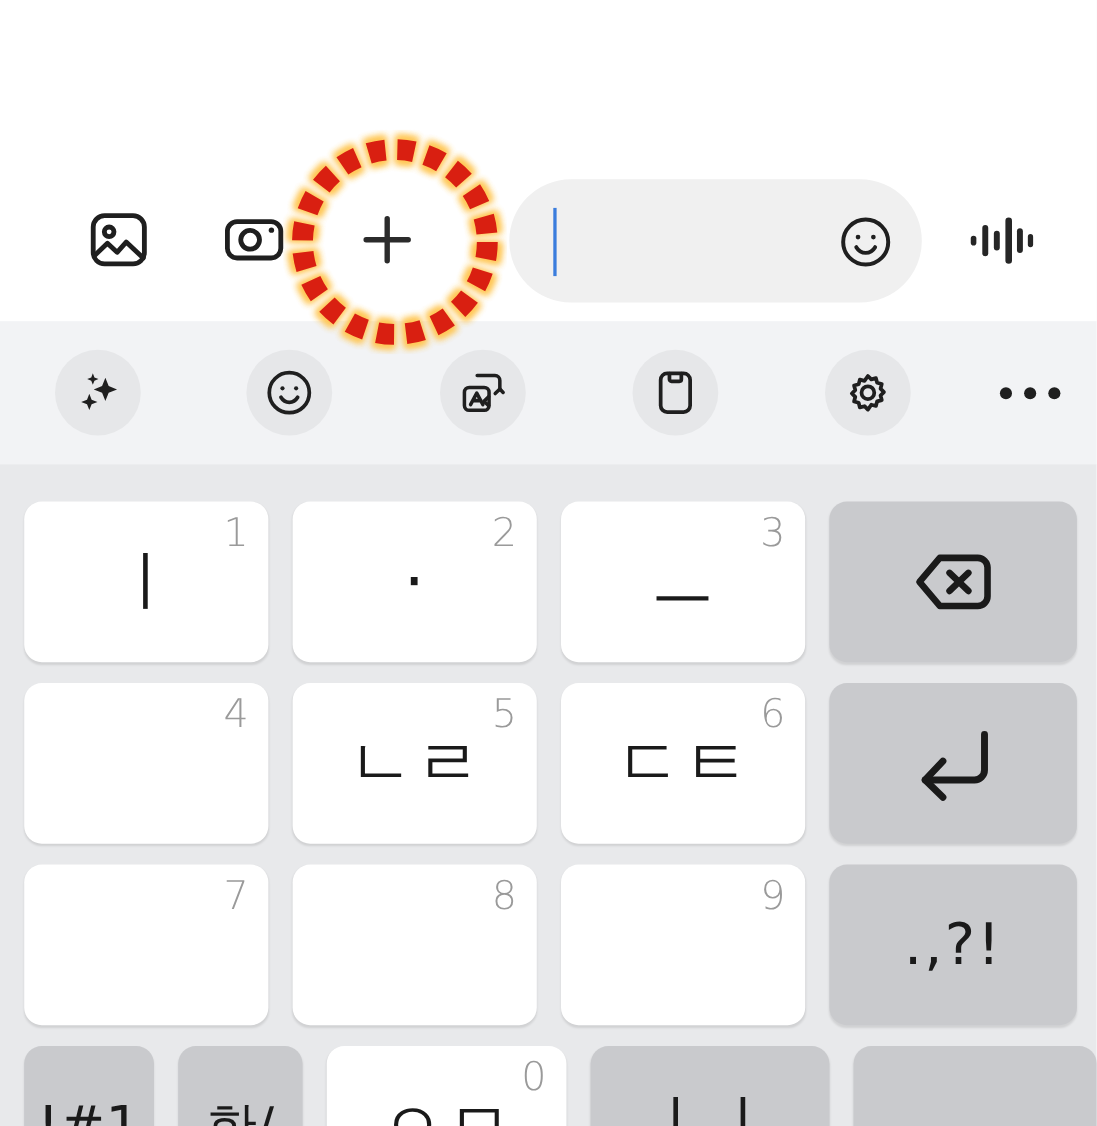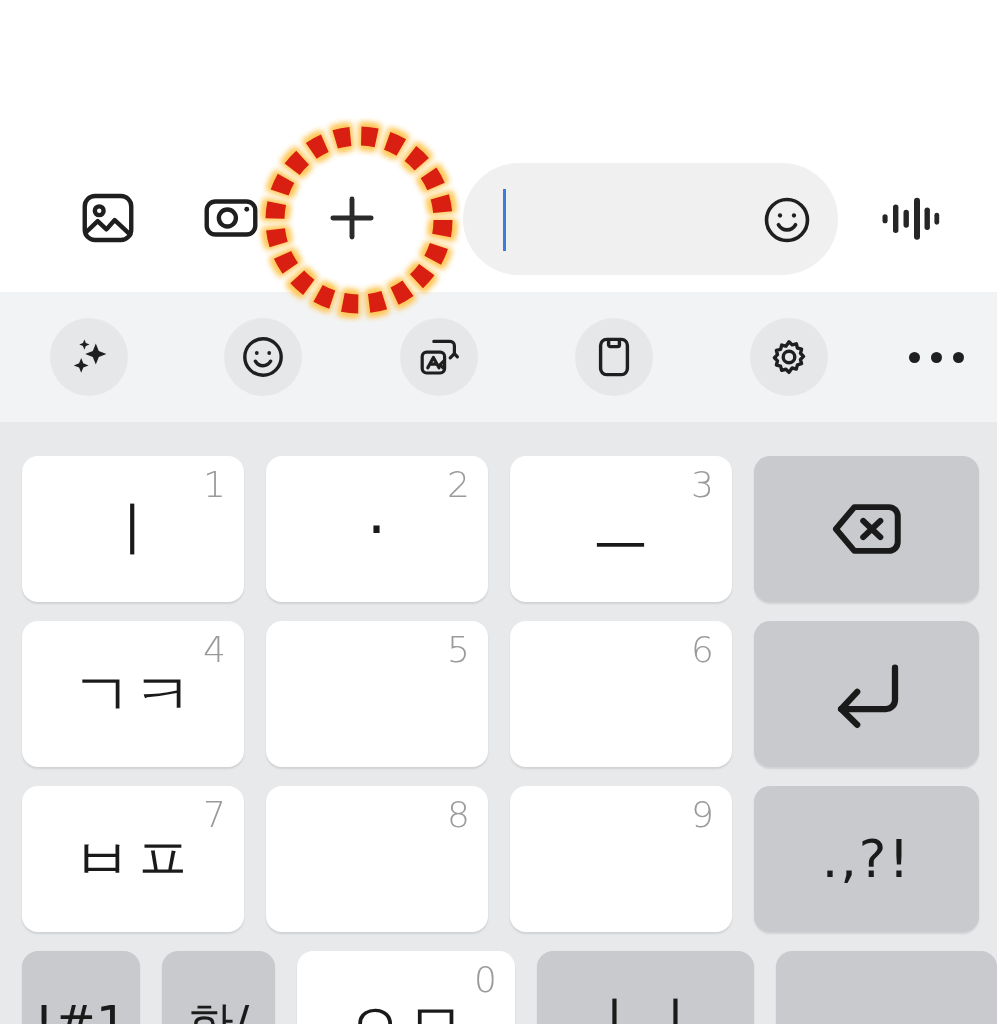--- a/index.html
+++ b/index.html
@@ -407,42 +407,42 @@
             <path d="M8.3 5.6h10.1a2.6 2.6 0 0 1 2.6 2.6v7.6a2.6 2.6 0 0 1-2.6 2.6H8.3L2.9 12z"></path>
             <path d="M10.9 9.6l5 4.8M15.9 9.6l-5 4.8"></path>
           </svg>
         </span>
       </div>
     </div>
 
     <div class="kb-row r1">
       <div class="key col w-std">
         <span class="num">4</span>
-        <span class="glyph">ㄱㅋ</span>
       </div>
       <div class="key col w-std">
         <span class="num">5</span>
+        <span class="glyph">ㄴㄹ</span>
       </div>
       <div class="key col w-std">
         <span class="num">6</span>
+        <span class="glyph">ㄷㅌ</span>
       </div>
       <div class="key fn col w-last">
         <span>
           <svg width="84" height="84" viewBox="0 0 24 24" fill="none" stroke="#1a1a1a" stroke-width="1.8" stroke-linecap="round" stroke-linejoin="round">
             <path d="M20 4.5v9.2a2.6 2.6 0 0 1-2.6 2.6H4.6"></path>
             <path d="M9.2 11.4l-4.6 4.9 4.6 4.5"></path>
           </svg>
         </span>
       </div>
     </div>
 
     <div class="kb-row r2">
       <div class="key col w-std">
         <span class="num">7</span>
-        <span class="glyph">ㅂㅍ</span>
       </div>
       <div class="key col w-std">
         <span class="num">8</span>
       </div>
       <div class="key col w-std">
         <span class="num">9</span>
       </div>
       <div class="key fn col w-last">
         <span class="punct-glyph">.,?!</span>
       </div>

